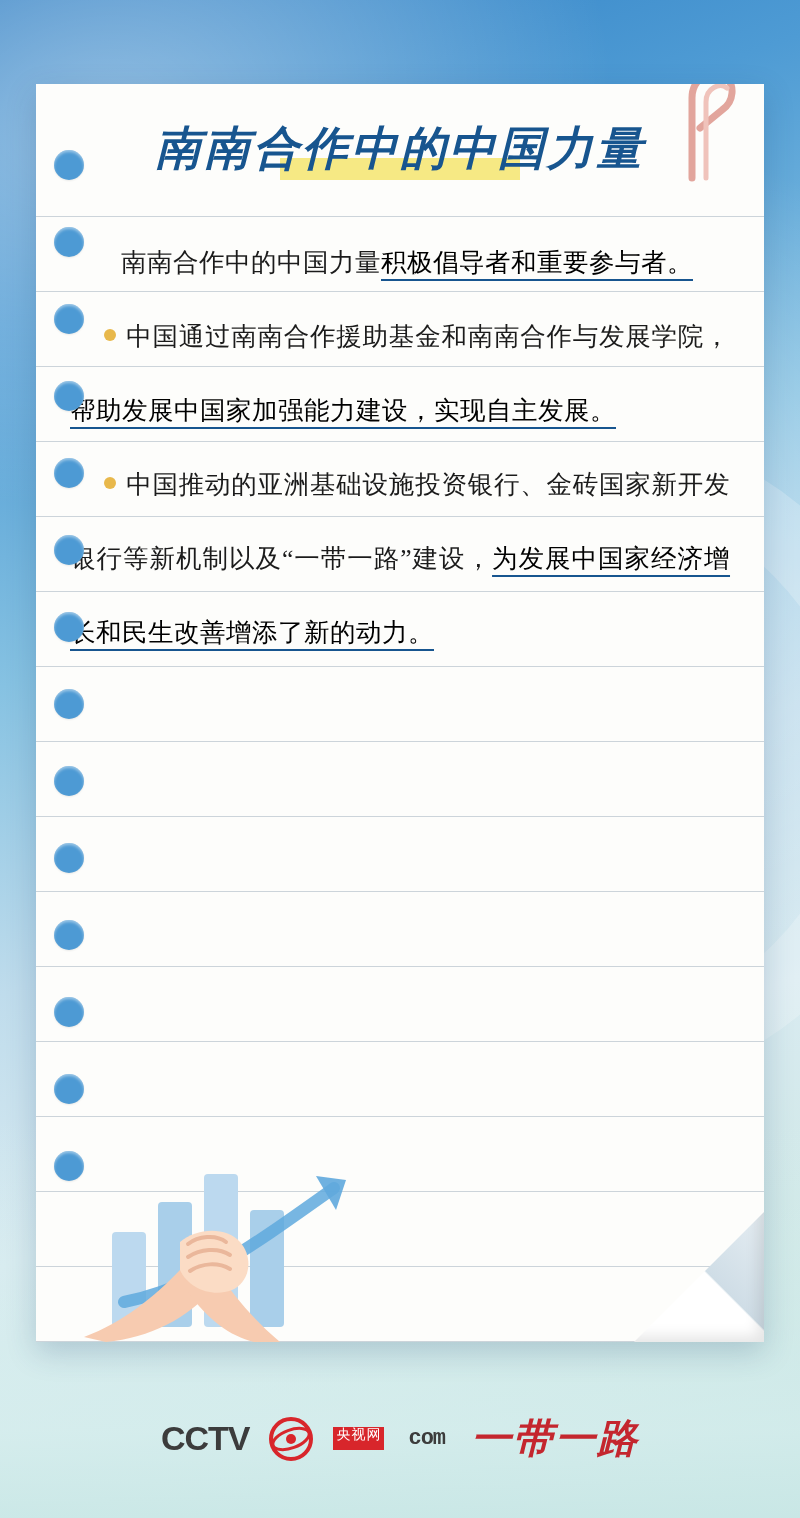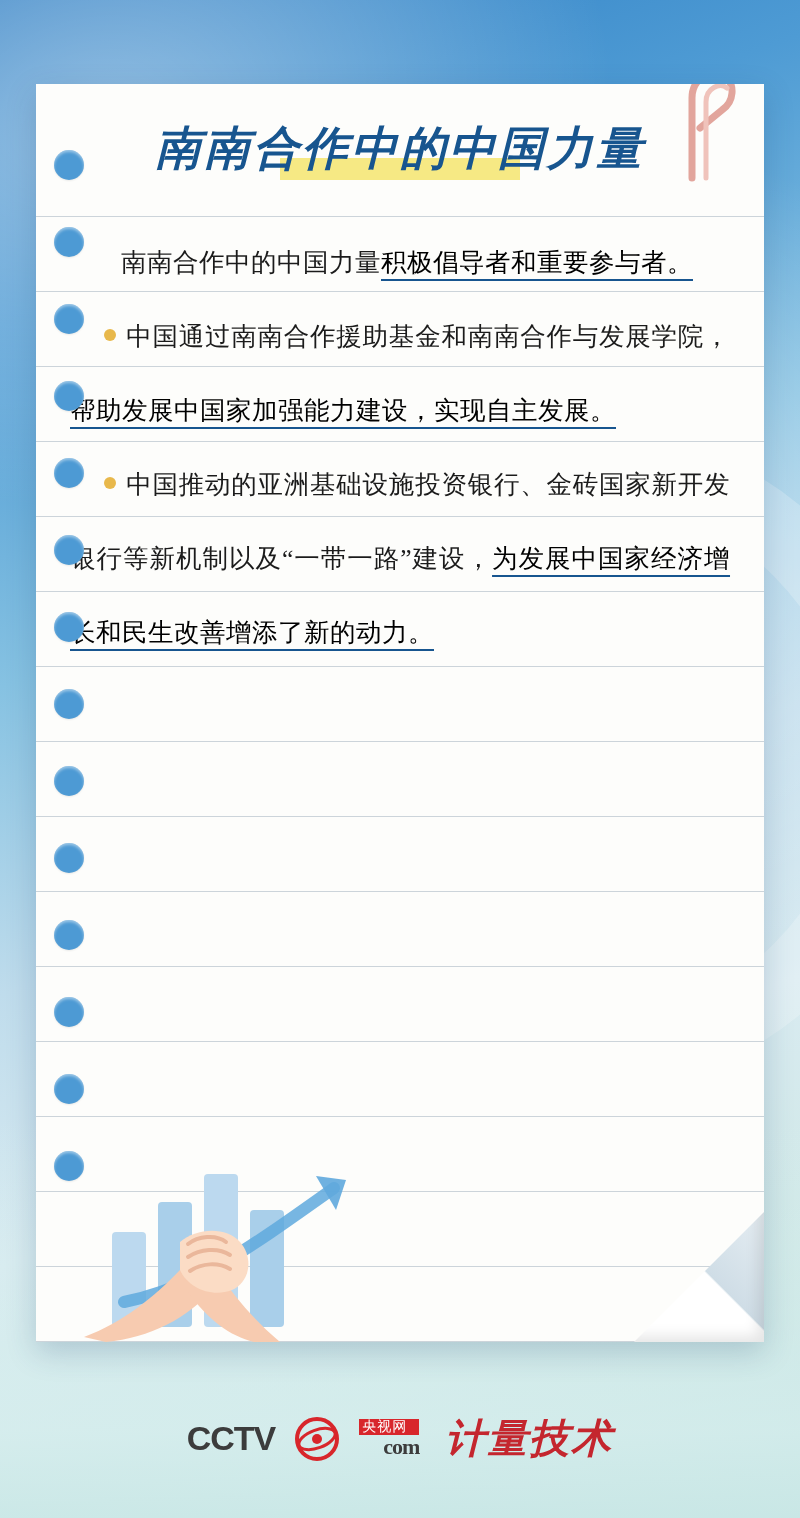--- a/index.html
+++ b/index.html
@@ -227,23 +227,23 @@
     letter-spacing: -1px;
     color: #3c3c3c;
   }
   .cctv-eye {
     position: relative;
     width: 44px;
     height: 44px;
   }
   .cctv-sub {
     display: flex;
-    flex-direction: column;
+    flex-direction: row;
     line-height: 1.05;
-    font-family: Liberation Serif, serif;
+    font-family: Liberation Mono, monospace;
     color: #3c3c3c;
   }
   .cctv-sub .cn {
     background: #d8262b;
     color: #fff;
     font-size: 14px;
     padding: 1px 3px;
     letter-spacing: 1px;
   }
   .cctv-sub .com {
@@ -347,16 +347,16 @@
       <svg class="cctv-eye" viewBox="0 0 44 44">
         <circle cx="22" cy="22" r="20" fill="none" stroke="#d8262b" stroke-width="4"></circle>
         <ellipse cx="22" cy="22" rx="19" ry="9" fill="none" stroke="#d8262b" stroke-width="3" transform="rotate(-20 22 22)"></ellipse>
         <circle cx="22" cy="22" r="5" fill="#d8262b"></circle>
       </svg>
       <span class="cctv-sub">
         <span class="cn">央视网</span>
         <span class="com">com</span>
       </span>
     </div>
-    <div class="brand-cn">计量技术</div>
+    <div class="brand-cn">一带一路</div>
   </div>
 
 </div>
 
 </body></html>

